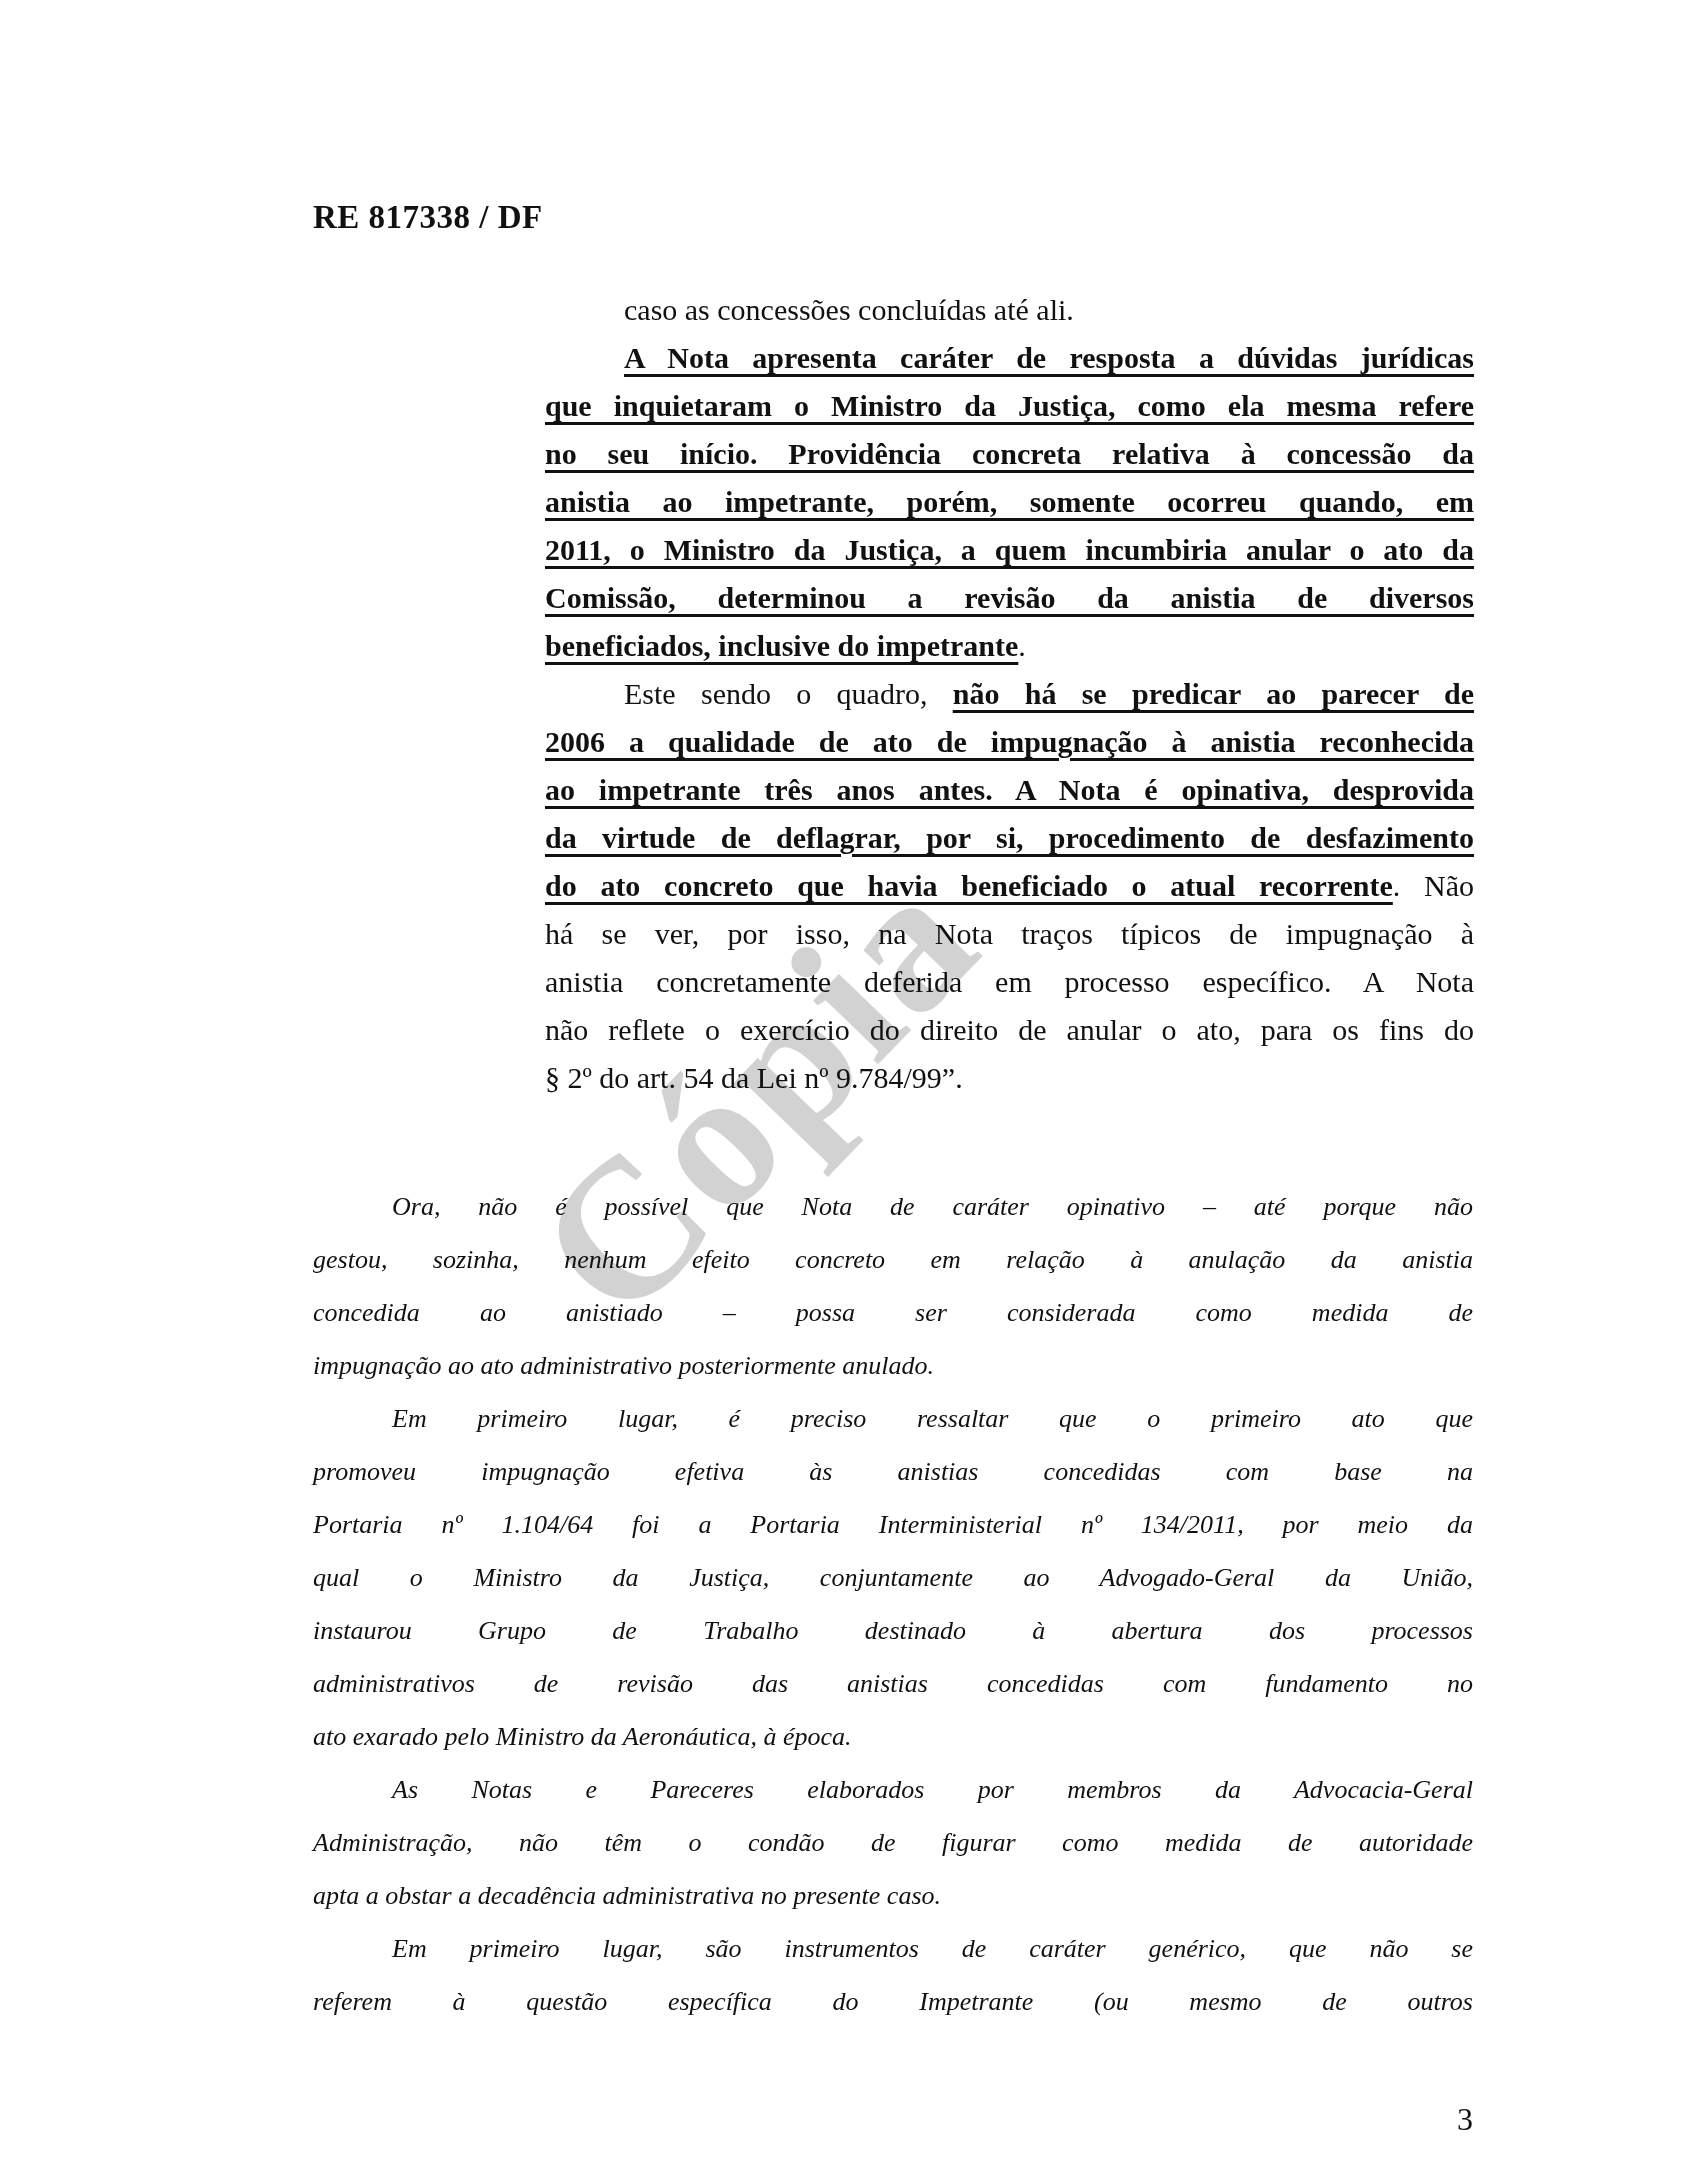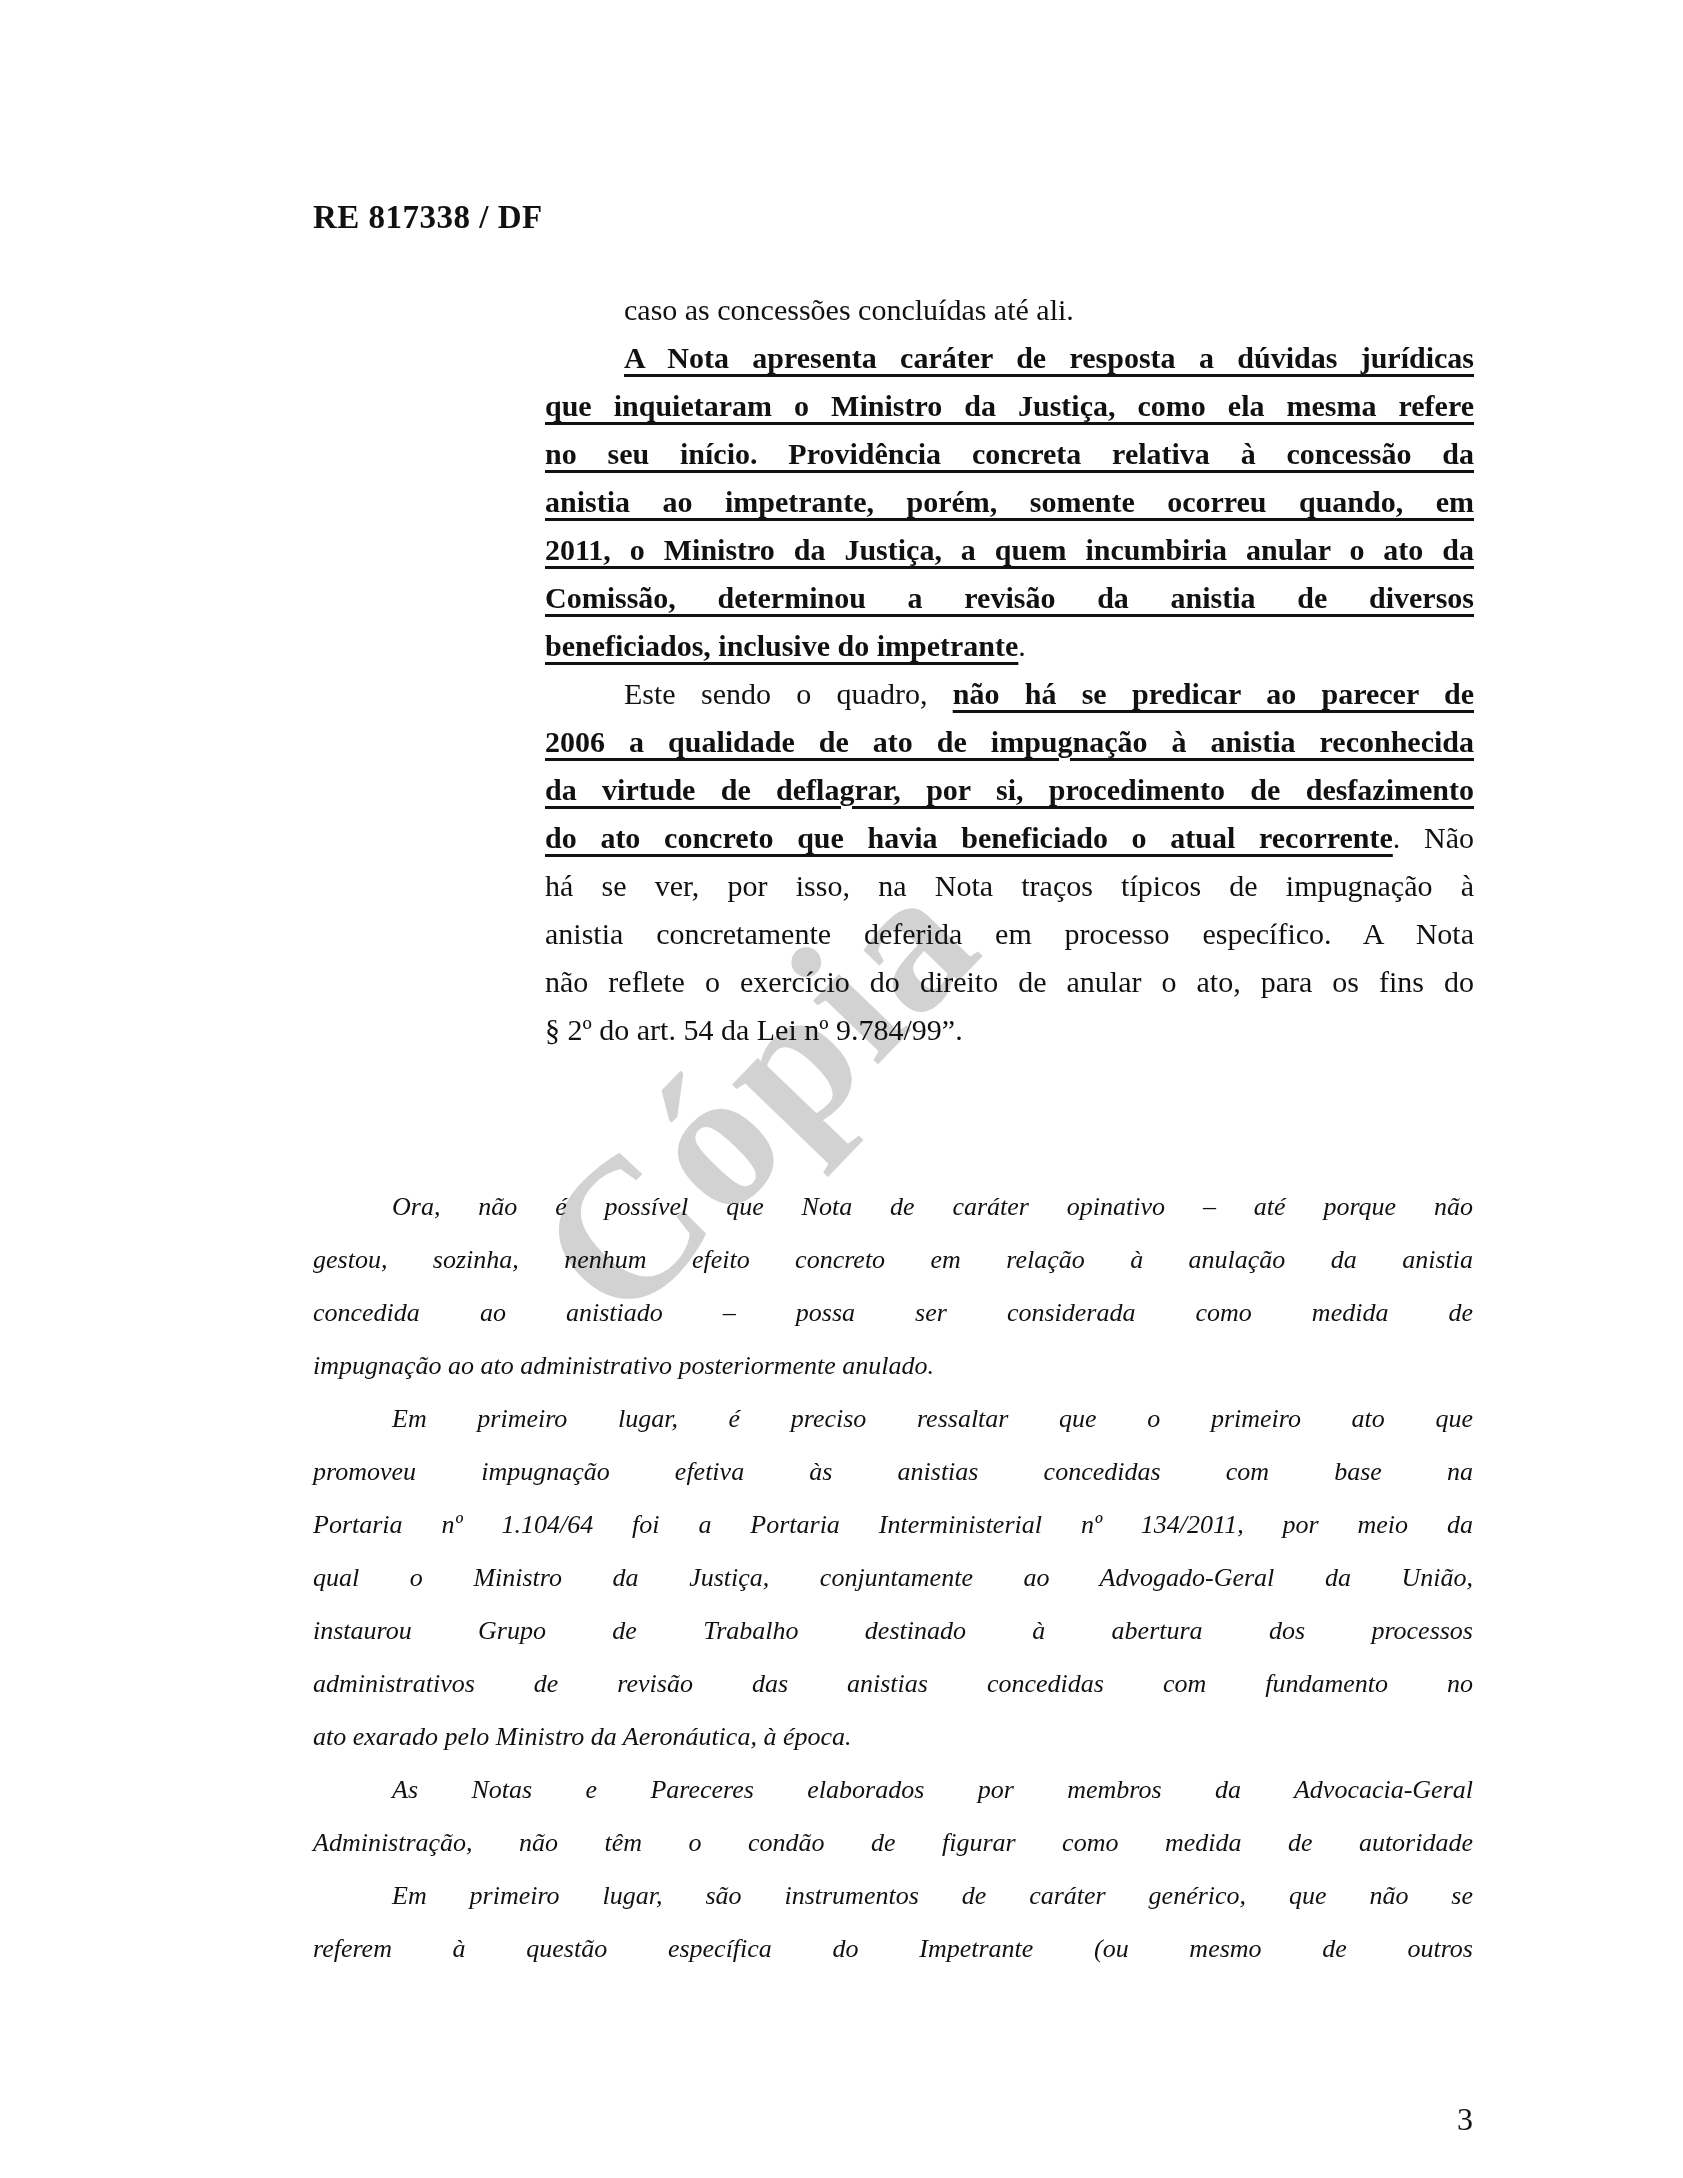--- a/index.html
+++ b/index.html
@@ -98,20 +98,21 @@
       <div class="line q-line indent no-justify"><span>caso as concessões concluídas até ali.</span></div>
       <div class="line q-line indent"><span class="bu">A Nota apresenta caráter de resposta a dúvidas jurídicas</span></div>
       <div class="line q-line"><span class="bu">que inquietaram o Ministro da Justiça, como ela mesma refere</span></div>
       <div class="line q-line"><span class="bu">no seu início. Providência concreta relativa à concessão da</span></div>
       <div class="line q-line"><span class="bu">anistia ao impetrante, porém, somente ocorreu quando, em</span></div>
       <div class="line q-line"><span class="bu">2011, o Ministro da Justiça, a quem incumbiria anular o ato da</span></div>
       <div class="line q-line"><span class="bu">Comissão, determinou a revisão da anistia de diversos</span></div>
       <div class="line q-line no-justify"><span class="bu">beneficiados, inclusive do impetrante</span><span>.</span></div>
       <div class="line q-line indent"><span>Este sendo o quadro, </span><span class="bu">não há se predicar ao parecer de</span></div>
       <div class="line q-line"><span class="bu">2006 a qualidade de ato de impugnação à anistia reconhecida</span></div>
+      <div class="line q-line"><span class="bu">ao impetrante três anos antes. A Nota é opinativa, desprovida</span></div>
       <div class="line q-line"><span class="bu">da virtude de deflagrar, por si, procedimento de desfazimento</span></div>
       <div class="line q-line"><span class="bu">do ato concreto que havia beneficiado o atual recorrente</span><span>. Não</span></div>
       <div class="line q-line"><span>há se ver, por isso, na Nota traços típicos de impugnação à</span></div>
       <div class="line q-line"><span>anistia concretamente deferida em processo específico. A Nota</span></div>
       <div class="line q-line"><span>não reflete o exercício do direito de anular o ato, para os fins do</span></div>
       <div class="line q-line no-justify"><span>§ 2º do art. 54 da Lei nº 9.784/99”.</span></div>
     </div>
 
   <div class="layer body-block" id="body-block">
       <div class="line b-line indent"><span>Ora, não é possível que Nota de caráter opinativo – até porque não</span></div>
@@ -120,20 +121,21 @@
       <div class="line b-line no-justify"><span>impugnação ao ato administrativo posteriormente anulado.</span></div>
       <div class="line b-line indent"><span>Em primeiro lugar, é preciso ressaltar que o primeiro ato que</span></div>
       <div class="line b-line"><span>promoveu impugnação efetiva às anistias concedidas com base na</span></div>
       <div class="line b-line"><span>Portaria nº 1.104/64 foi a Portaria Interministerial nº 134/2011, por meio da</span></div>
       <div class="line b-line"><span>qual o Ministro da Justiça, conjuntamente ao Advogado-Geral da União,</span></div>
       <div class="line b-line"><span>instaurou Grupo de Trabalho destinado à abertura dos processos</span></div>
       <div class="line b-line"><span>administrativos de revisão das anistias concedidas com fundamento no</span></div>
       <div class="line b-line no-justify"><span>ato exarado pelo Ministro da Aeronáutica, à época.</span></div>
       <div class="line b-line indent"><span>As Notas e Pareceres elaborados por membros da Advocacia-Geral</span></div>
       <div class="line b-line"><span>Administração, não têm o condão de figurar como medida de autoridade</span></div>
+      <div class="line b-line no-justify"><span>apta a obstar a decadência administrativa no presente caso.</span></div>
       <div class="line b-line indent"><span>Em primeiro lugar, são instrumentos de caráter genérico, que não se</span></div>
       <div class="line b-line"><span>referem à questão específica do Impetrante (ou mesmo de outros</span></div>
     </div>
 
   <div class="layer page-number">3</div>
 
 </div>
 
 
 </body></html>

